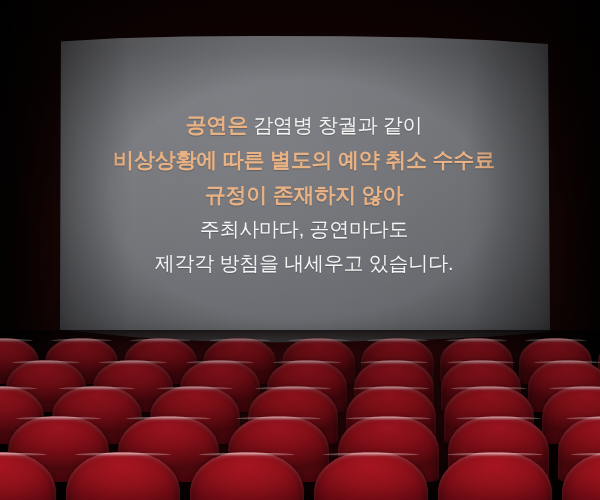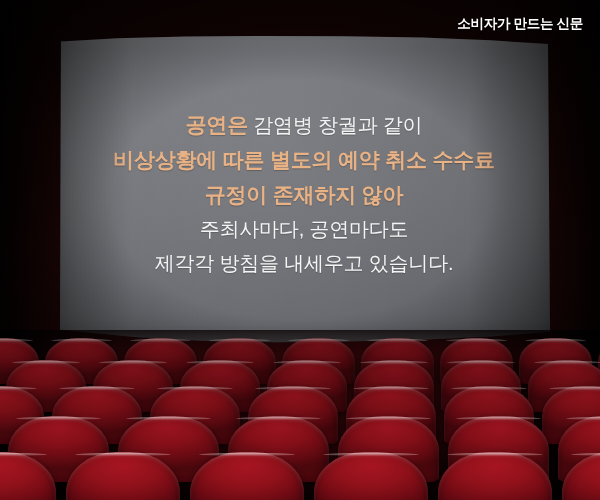--- a/index.html
+++ b/index.html
@@ -166,21 +166,20 @@
   }
 </style>
 </head>
 <body>
 
 <div id="stage">
 
   <div class="wall"></div>
   <div class="ceiling-dark"></div>
 
-  <div class="masthead">소비자가 만드는 신문</div>
 
   <div class="screen-wrap">
     <div class="screen-glow"></div>
     <div class="screen">
       <div class="screen-sheen"></div>
       <div class="screen-edge-shadow"></div>
 
       <div class="caption">
         <span class="cap-line"><span class="cap-em">공연은</span><span class="cap-plain"> 감염병 창궐과 같이</span></span>
         <span class="cap-line bold"><span class="cap-em">비상상황에 따른 별도의 예약 취소 수수료</span></span>

